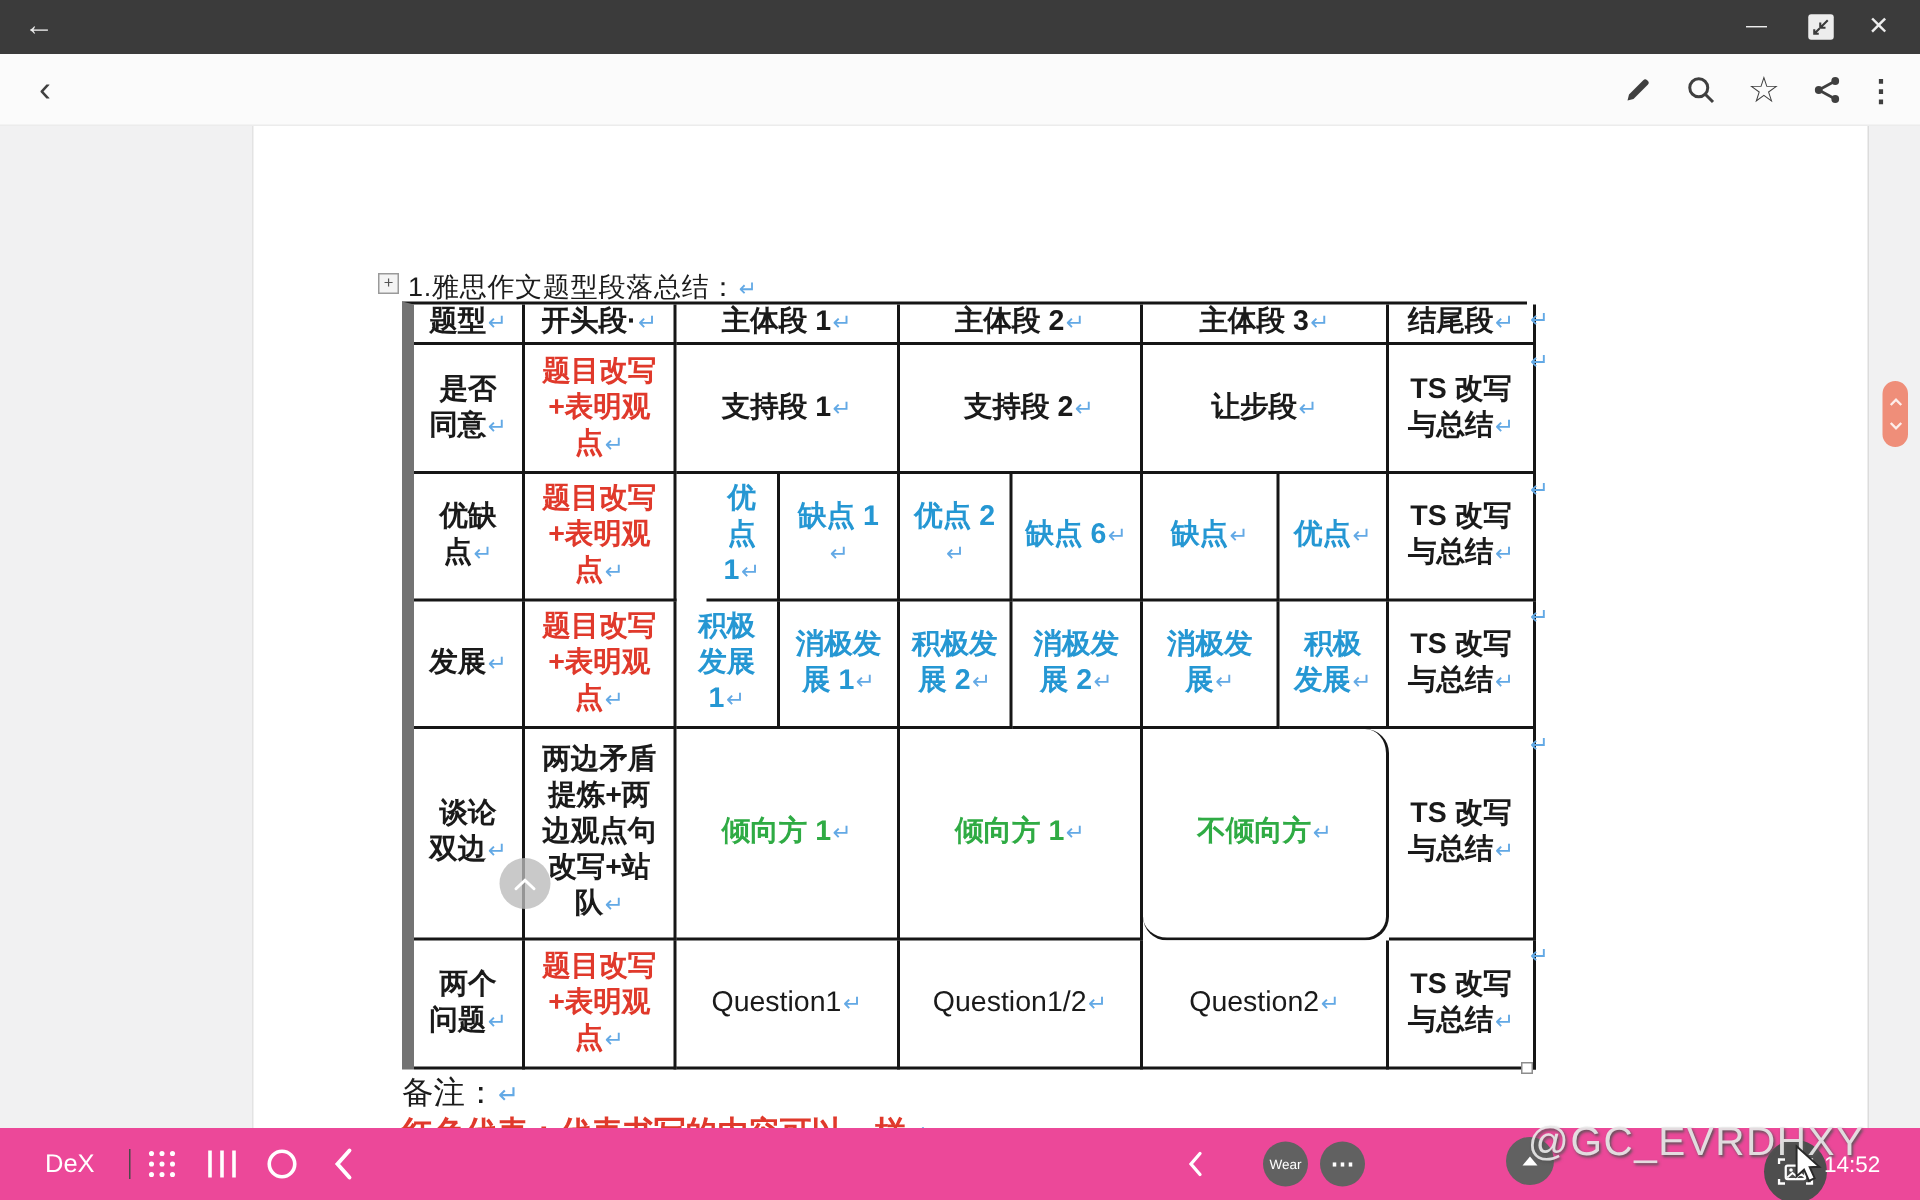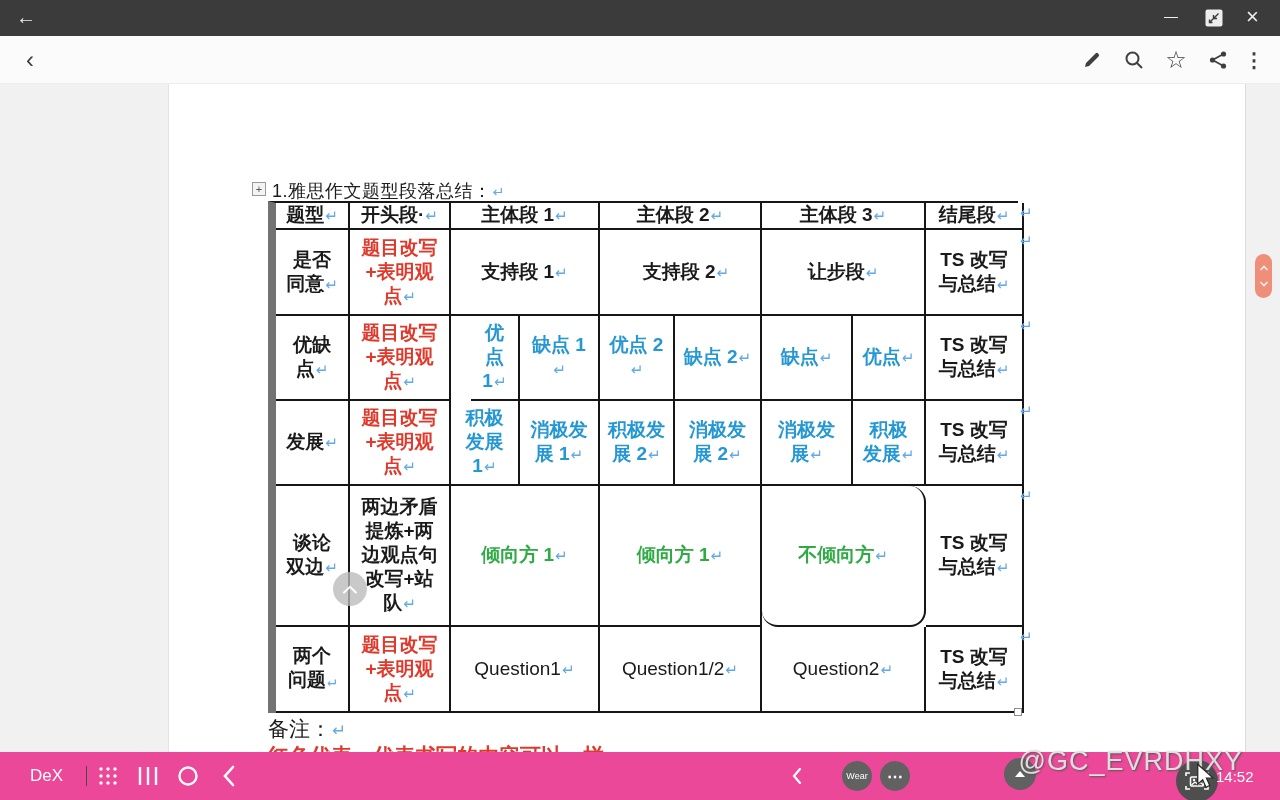--- a/index.html
+++ b/index.html
@@ -158,21 +158,21 @@
     <div class="cell blue" style="grid-area:3/3;margin-left:20px;">
         <span class="inner"><span>优点 1</span><span class="ret">↵</span></span>
       </div>
     <div class="cell blue" style="grid-area:3/4;">
         <span class="inner"><span>缺点 1</span><span class="ret">↵</span></span>
       </div>
     <div class="cell blue" style="grid-area:3/5;">
         <span class="inner"><span>优点 2</span><span class="ret">↵</span></span>
       </div>
     <div class="cell blue" style="grid-area:3/6;">
-        <span class="inner"><span>缺点 2</span><span class="ret">↵</span></span>
+        <span class="inner"><span>缺点 6</span><span class="ret">↵</span></span>
       </div>
     <div class="cell blue" style="grid-area:3/7;">
         <span class="inner"><span>缺点</span><span class="ret">↵</span></span>
       </div>
     <div class="cell blue" style="grid-area:3/8;">
         <span class="inner"><span>优点</span><span class="ret">↵</span></span>
       </div>
     <div class="cell" style="grid-area:3/9;">
         <span class="inner"><span>TS 改写与总结</span><span class="ret">↵</span></span>
       </div>
@@ -217,21 +217,21 @@
     <div class="cell green" style="grid-area:5/5/auto/span 2;">
         <span class="inner"><span>倾向方 1</span><span class="ret">↵</span></span>
       </div>
     <div class="cell green" style="grid-area:5/7/auto/span 2;border-radius:16px;">
         <span class="inner"><span>不倾向方</span><span class="ret">↵</span></span>
       </div>
     <div class="cell" style="grid-area:5/9;">
         <span class="inner"><span>TS 改写与总结</span><span class="ret">↵</span></span>
       </div>
 
-    <div class="cell" style="grid-area:6/1;font-family:Liberation Mono, monospace;">
+    <div class="cell" style="grid-area:6/1;">
         <span class="inner"><span>两个问题</span><span class="ret">↵</span></span>
       </div>
     <div class="cell red" style="grid-area:6/2;">
         <span class="inner"><span>题目改写+表明观点</span><span class="ret">↵</span></span>
       </div>
     <div class="cell" style="grid-area:6/3/auto/span 2;font-weight:normal;">
         <span class="inner"><span>Question1</span><span class="ret">↵</span></span>
       </div>
     <div class="cell" style="grid-area:6/5/auto/span 2;font-weight:normal;">
         <span class="inner"><span>Question1/2</span><span class="ret">↵</span></span>

